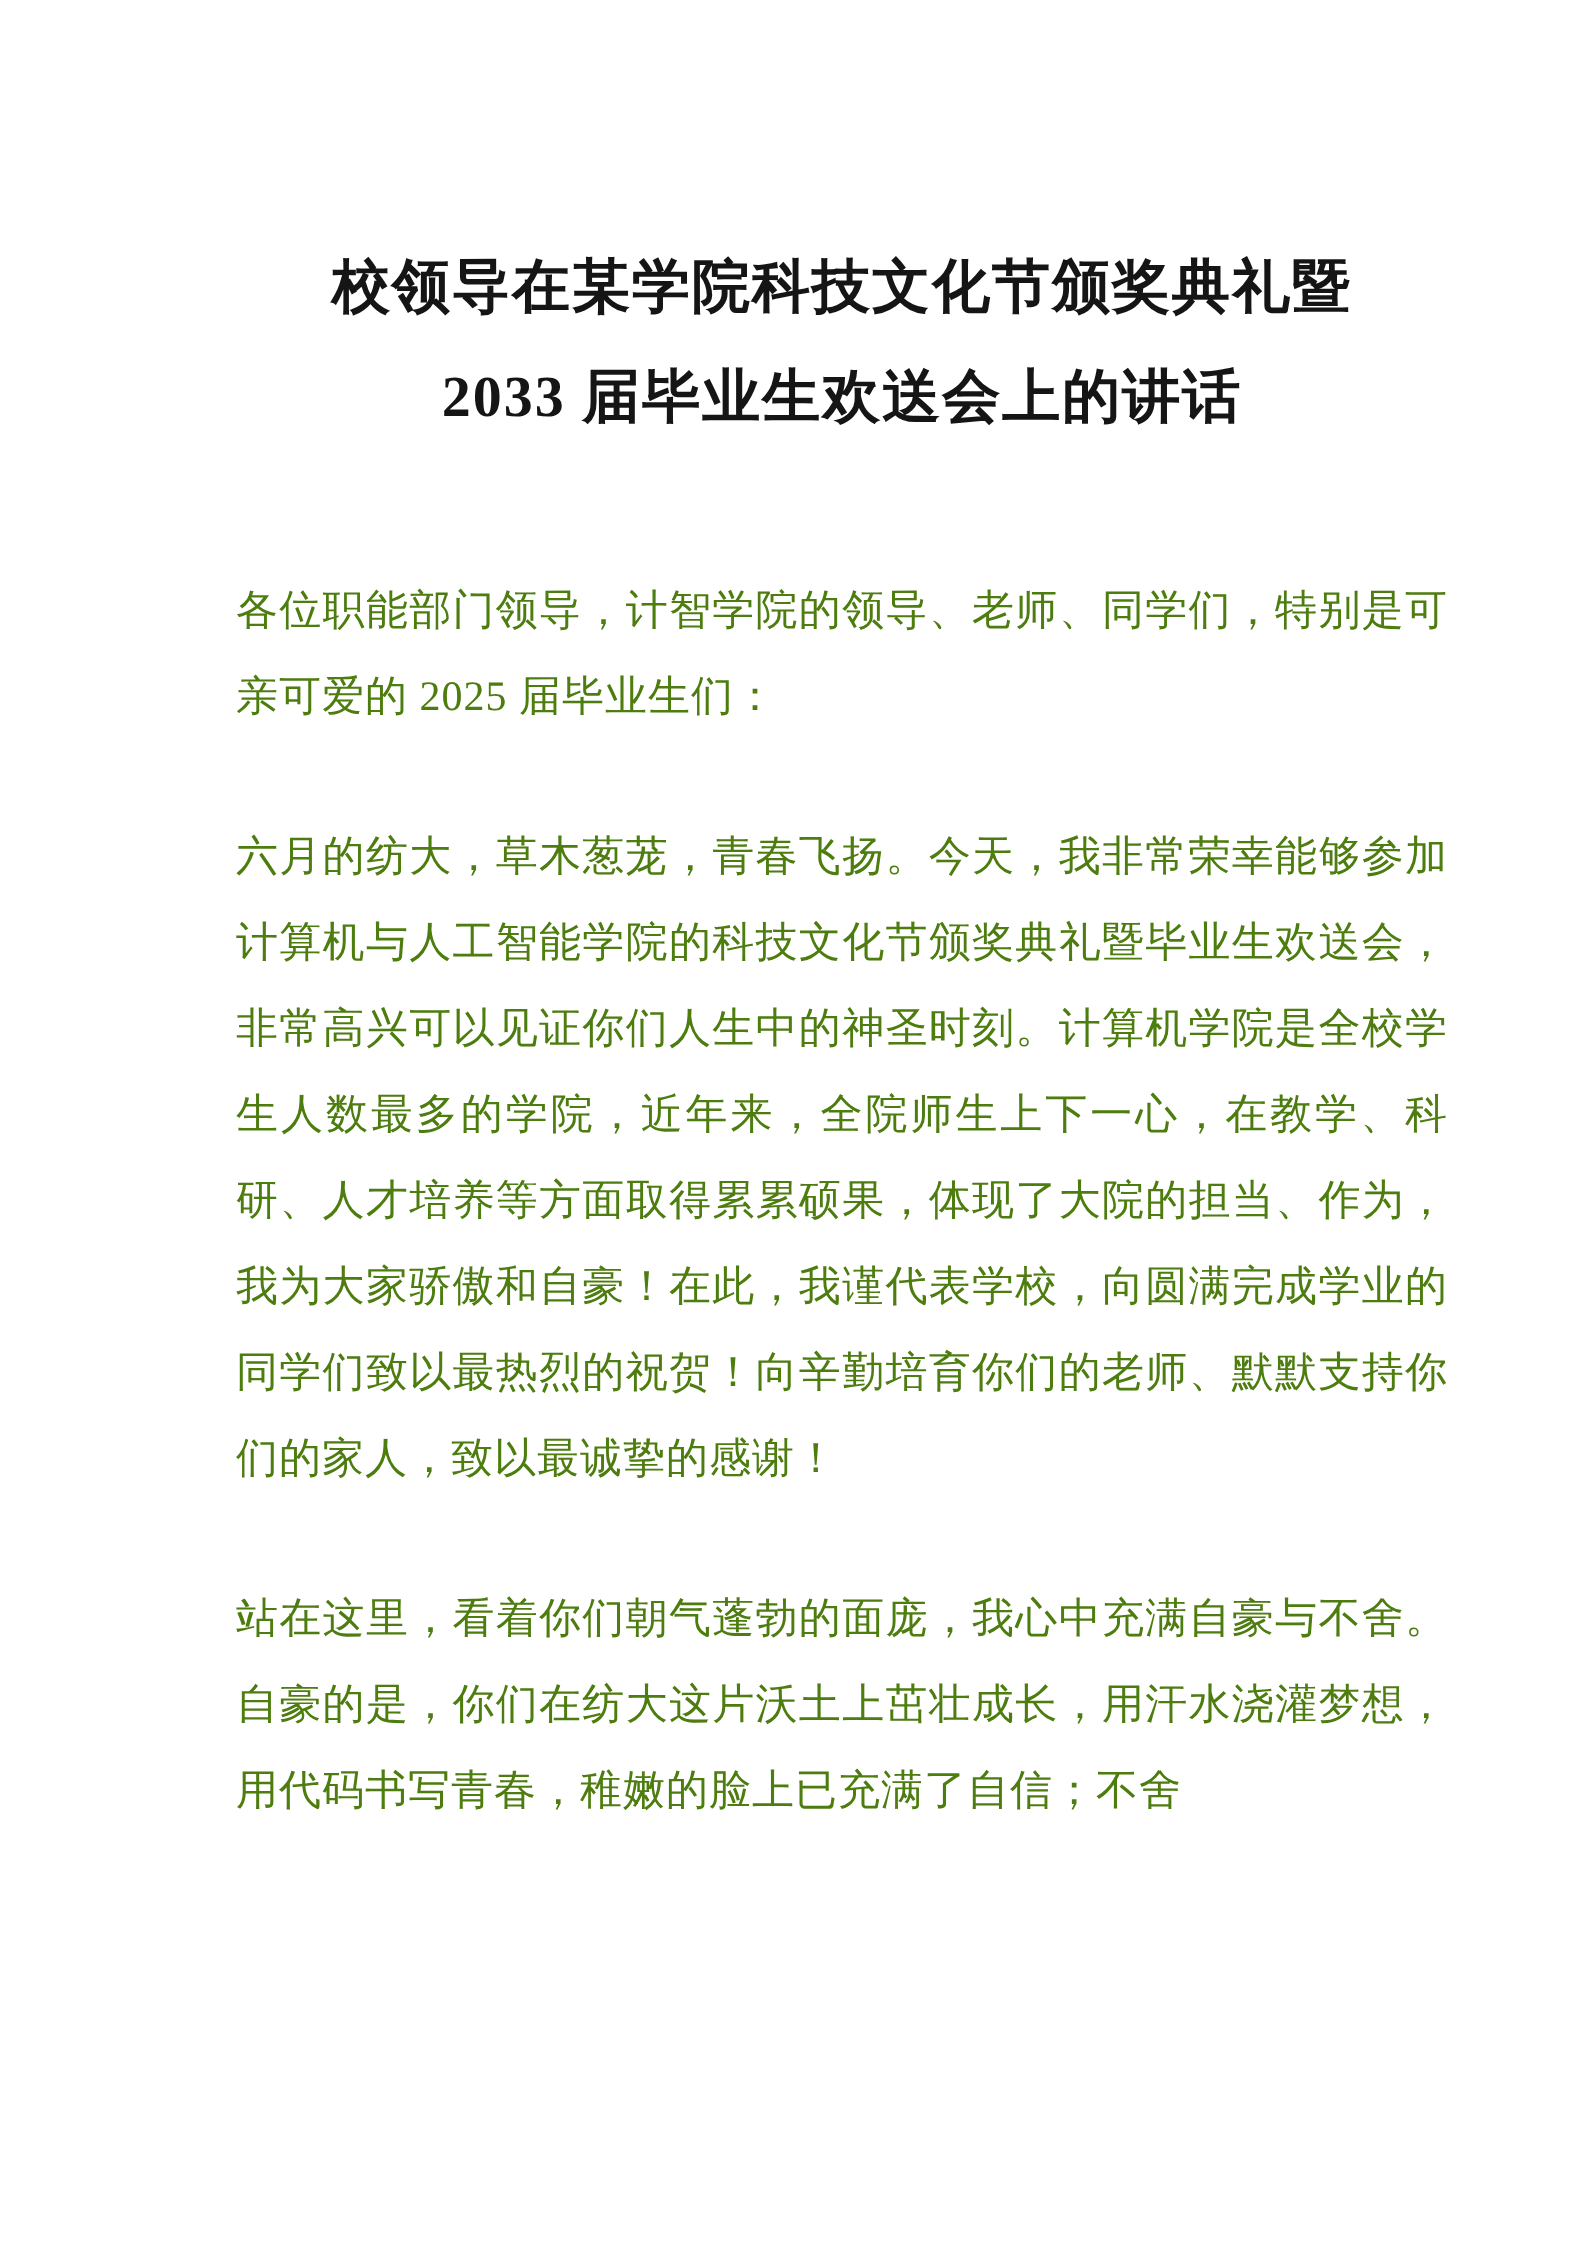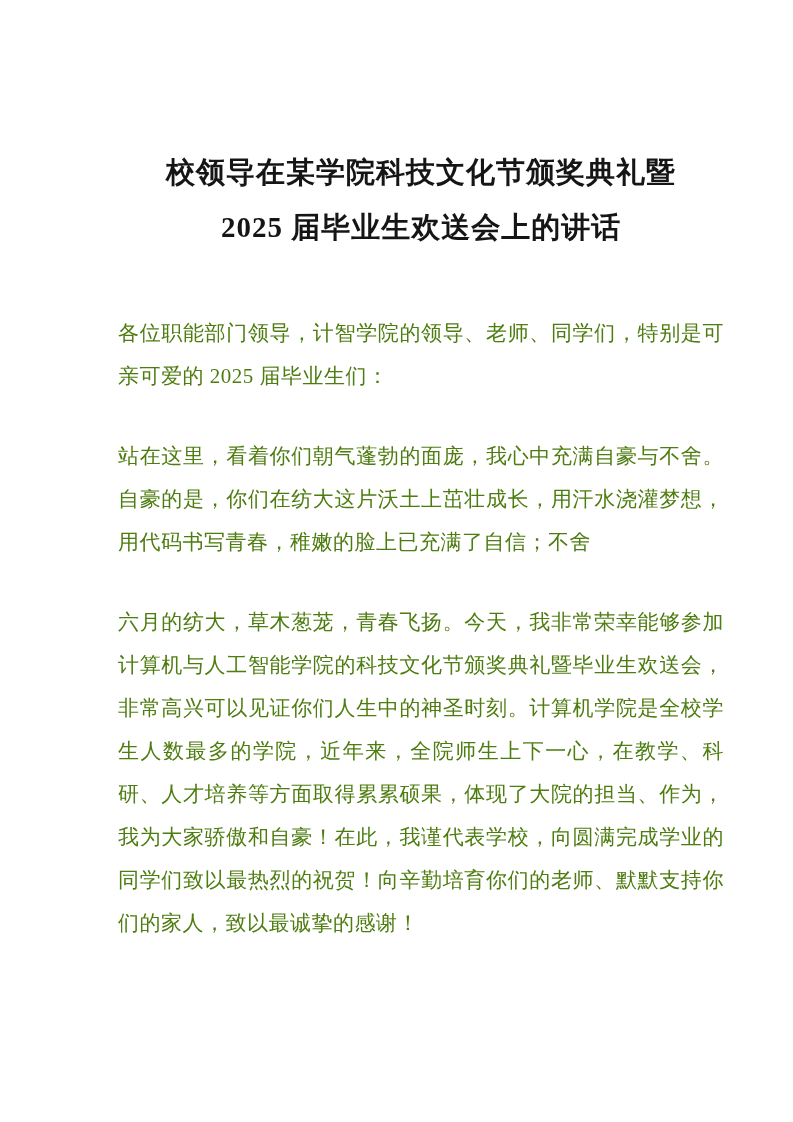--- a/index.html
+++ b/index.html
@@ -12,21 +12,20 @@
     height: 1122px;
     overflow: hidden;
     font-family: "Liberation Serif", "DejaVu Serif", serif;
   }
   .page {
     box-sizing: border-box;
     width: 793px;
     height: 922px;
     background: #ffffff;
     padding: 117px 69px 0 118px;
-    margin-top: 28px;
   }
   .doc-title {
     margin: 0 0 57px 0;
     font-size: 29px;
     font-weight: bold;
     line-height: 55px;
     text-align: center;
     color: #151515;
     letter-spacing: 1px;
   }
@@ -44,22 +43,22 @@
   .doc-paragraph:last-child {
     margin-bottom: 0;
   }
 </style>
 </head>
 <body>
 
 <div class="page">
   <h1 class="doc-title">
     <span class="title-line">校领导在某学院科技文化节颁奖典礼暨</span>
-    <span class="title-line">2025 届毕业生欢送会上的讲话</span>
+    <span class="title-line">2033 届毕业生欢送会上的讲话</span>
   </h1>
 
   <p class="doc-paragraph">各位职能部门领导，计智学院的领导、老师、同学们，特别是可亲可爱的 2025 届毕业生们：</p>
 
 
+  <p class="doc-paragraph">六月的纺大，草木葱茏，青春飞扬。今天，我非常荣幸能够参加计算机与人工智能学院的科技文化节颁奖典礼暨毕业生欢送会，非常高兴可以见证你们人生中的神圣时刻。计算机学院是全校学生人数最多的学院，近年来，全院师生上下一心，在教学、科研、人才培养等方面取得累累硕果，体现了大院的担当、作为，我为大家骄傲和自豪！在此，我谨代表学校，向圆满完成学业的同学们致以最热烈的祝贺！向辛勤培育你们的老师、默默支持你们的家人，致以最诚挚的感谢！</p>
+
   <p class="doc-paragraph">站在这里，看着你们朝气蓬勃的面庞，我心中充满自豪与不舍。自豪的是，你们在纺大这片沃土上茁壮成长，用汗水浇灌梦想，用代码书写青春，稚嫩的脸上已充满了自信；不舍</p>
-
-  <p class="doc-paragraph">六月的纺大，草木葱茏，青春飞扬。今天，我非常荣幸能够参加计算机与人工智能学院的科技文化节颁奖典礼暨毕业生欢送会，非常高兴可以见证你们人生中的神圣时刻。计算机学院是全校学生人数最多的学院，近年来，全院师生上下一心，在教学、科研、人才培养等方面取得累累硕果，体现了大院的担当、作为，我为大家骄傲和自豪！在此，我谨代表学校，向圆满完成学业的同学们致以最热烈的祝贺！向辛勤培育你们的老师、默默支持你们的家人，致以最诚挚的感谢！</p>
 </div>
 
 </body></html>

